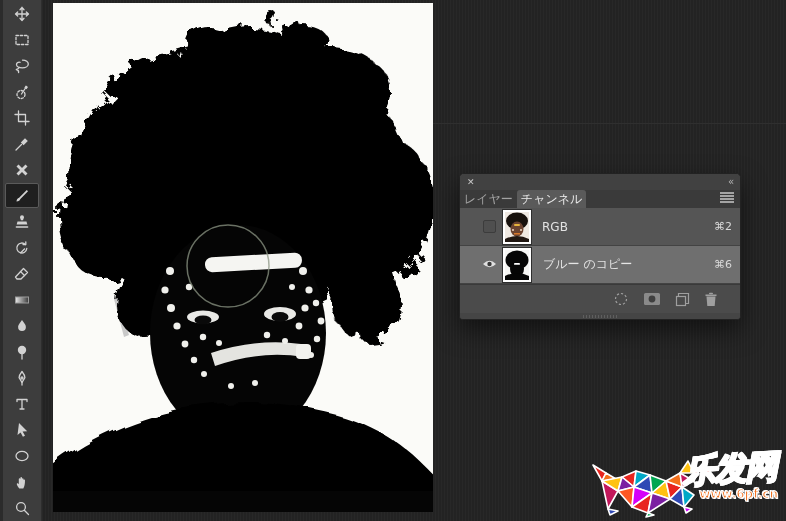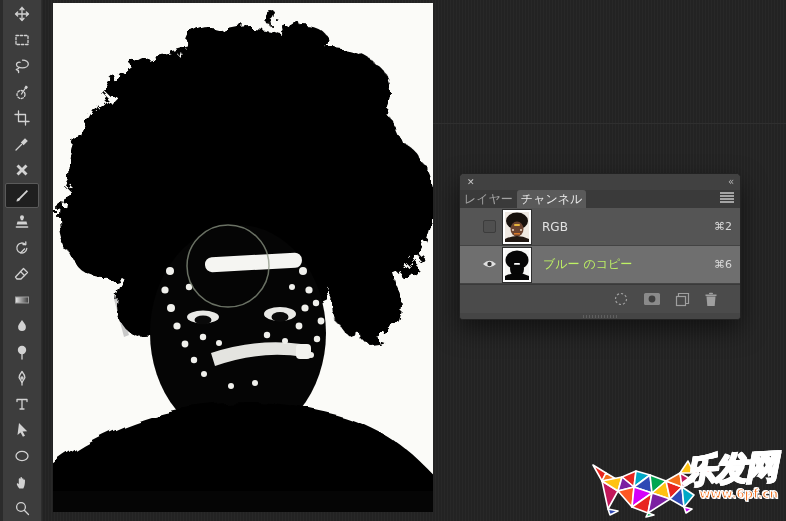--- a/index.html
+++ b/index.html
@@ -43,21 +43,21 @@
   .tab-spacer { flex:1; }
   .panel-menu { width:26px; display:flex; align-items:center; justify-content:center; }
   .channel-list { background:#555; }
   .channel-row { height:38px; display:flex; align-items:center; border-bottom:1px solid #434343; padding-left:18px; position:relative; }
   .channel-row.selected { background:#6f6f6f; }
   .vis-well { width:22px; display:flex; align-items:center; justify-content:center; }
   .vis-box { width:13px; height:13px; border:1px solid #3c3c3c; border-radius:2px; background:#4f4f4f; }
   .thumb { width:28px; height:34px; border:2px solid #fff; background:#fff; margin-left:3px; box-shadow:0 0 0 1px #2f2f2f; }
   .thumb svg { display:block; }
   .ch-name { margin-left:11px; color:#e2e2e2; }
-  .channel-row.selected .ch-name { color:#bef264;margin-left:12px; }
+  .channel-row.selected .ch-name { color:#e5e5e5;margin-left:12px; }
   .ch-shortcut { position:absolute; right:8px; font-size:11px; color:#d8d8d8; }
   .panel-footer { height:29px; background:#4b4b4b; border-top:1px solid #3a3a3a; display:flex; align-items:center; justify-content:flex-end; gap:14px; padding-right:22px; }
   .pf-icon { display:flex; align-items:center; }
   .pf { stroke:#9f9f9f; fill:none; stroke-width:1.2; }
   .pff { fill:#9f9f9f; stroke:none; }
   .panel-grip { height:6px; background:#454545; display:flex; align-items:center; justify-content:center; }
   .grip-lines { width:34px; height:3px; background:repeating-linear-gradient(90deg,#5f5f5f 0 1px,transparent 1px 3px); }
 
   
   .watermark { position:absolute; right:0px; bottom:0px; width:198px; height:70px; }

